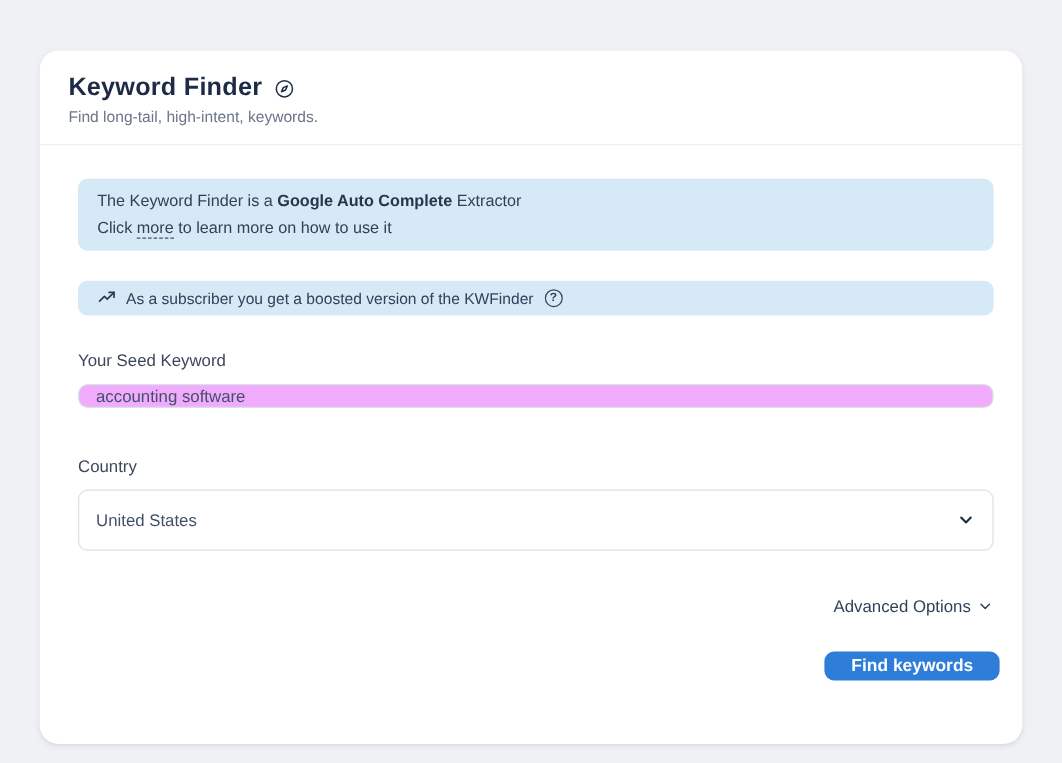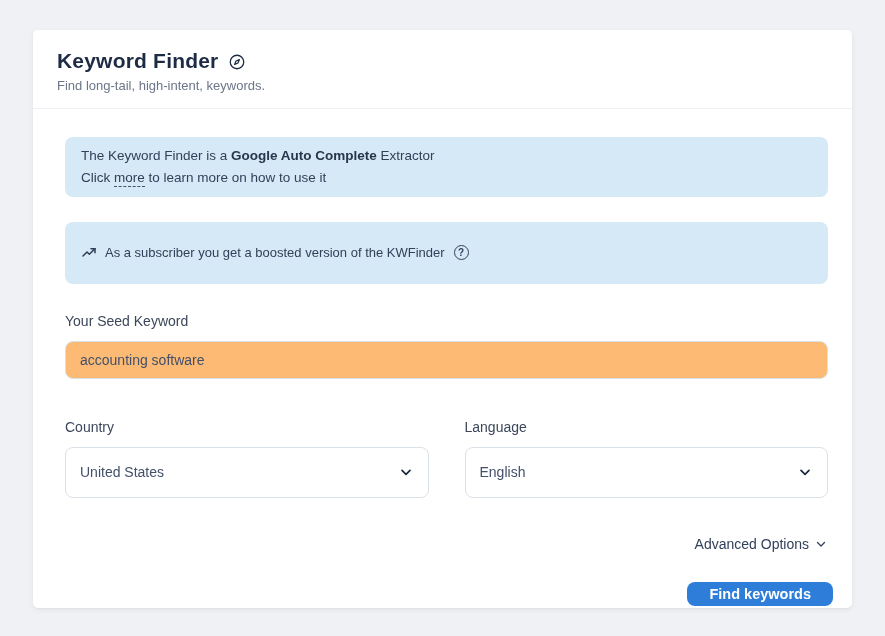--- a/index.html
+++ b/index.html
@@ -4,24 +4,24 @@
 <style>
   * { margin: 0; padding: 0; box-sizing: border-box; }
   html, body {
     width: 885px; height: 636px;
     background: #eff1f4;
     font-family: "Liberation Sans", sans-serif;
     overflow: hidden;
   }
   .card {
     position: absolute;
-    left: 33px; top: 30px;
+    left: 33px; top: 42px;
     width: 819px; height: 578px;
     background: #ffffff;
-    border-radius: 5px;
+    border-radius: 16px;
     box-shadow: 0 2px 6px rgba(16,24,40,.05), 0 1px 2px rgba(16,24,40,.04);
   }
   .card-header {
     padding: 19px 24px 15px 24px;
     border-bottom: 1px solid #eef1f5;
   }
   .title-row { display: flex; align-items: center; gap: 9px; }
   .page-title {
     font-size: 21px;
     font-weight: 700;
@@ -47,21 +47,21 @@
     line-height: 1.62;
   }
   .callout-info b { color: #27354d; }
   .link-dashed {
     border-bottom: 1.5px dashed #41526b;
     cursor: pointer;
     padding-bottom: 1px;
   }
   .callout-subscriber {
     margin-top: 25px;
-    height: 62px;
+    height: 29px;
     padding: 0 16px;
     display: flex;
     align-items: center;
     gap: 8px;
     font-size: 13px;
   }
   .trend-icon { width: 16px; height: 16px; color: #2e3d54; flex: none; }
   .help-icon {
     flex: none;
     width: 15px; height: 15px;
@@ -78,28 +78,28 @@
   }
 
   .field-label {
     margin-top: 29px;
     font-size: 14px;
     color: #3c4759;
   }
   .text-input {
     margin-top: 12px;
     width: 100%;
-    height: 38px;
+    height: 20px;
     border: 1px solid #dbe1e9;
     border-radius: 8px;
     padding: 0 14px;
     font-size: 14px;
     color: #42506a;
     font-family: "Liberation Sans", sans-serif;
-    background: #fdba74;
+    background: #f0abfc;
     outline: none;
   }
   .form-row { display: flex; gap: 36px; margin-top: 40px; }
   .form-col { flex: 1; }
   .form-col .field-label { margin-top: 0; }
   .select-box {
     margin-top: 12px;
     height: 51px;
     border: 1px solid #dbe1e9;
     border-radius: 8px;
@@ -183,29 +183,20 @@
     <div class="form-row">
       <div class="form-col">
         <div class="field-label">Country</div>
         <div class="select-box">
           <span>United States</span>
           <svg class="chevron-icon" viewBox="0 0 24 24" fill="none" stroke="currentColor" stroke-width="2.6" stroke-linecap="round" stroke-linejoin="round">
             <polyline points="6 9.5 12 15.5 18 9.5"></polyline>
           </svg>
         </div>
       </div>
-      <div class="form-col">
-        <div class="field-label">Language</div>
-        <div class="select-box">
-          <span>English</span>
-          <svg class="chevron-icon" viewBox="0 0 24 24" fill="none" stroke="currentColor" stroke-width="2.6" stroke-linecap="round" stroke-linejoin="round">
-            <polyline points="6 9.5 12 15.5 18 9.5"></polyline>
-          </svg>
-        </div>
-      </div>
     </div>
 
     <div class="advanced-row">
       <span>Advanced Options</span>
       <svg class="chevron-sm" viewBox="0 0 24 24" fill="none" stroke="currentColor" stroke-width="2.2" stroke-linecap="round" stroke-linejoin="round">
         <polyline points="6 9.5 12 15.5 18 9.5"></polyline>
       </svg>
     </div>
 
     <div class="footer-row">

